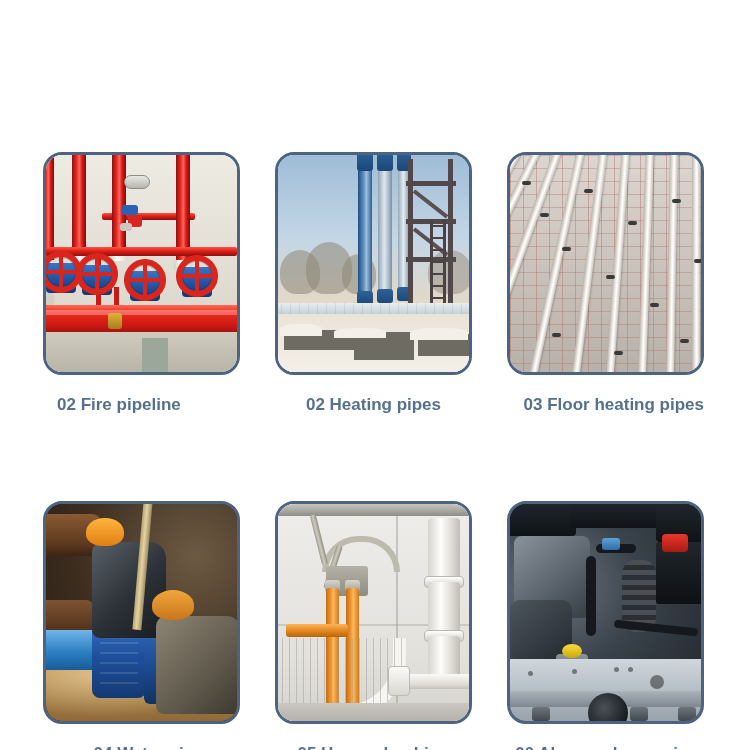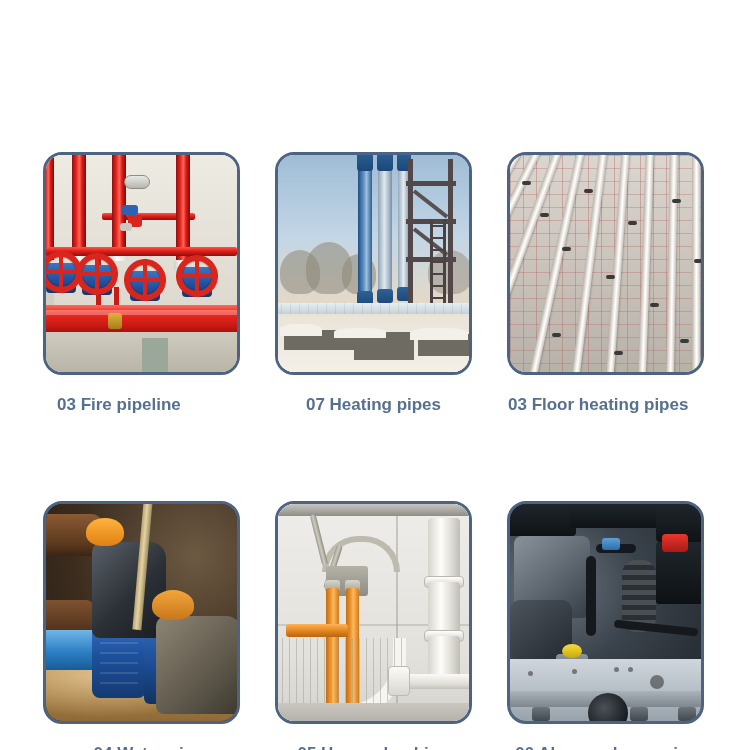--- a/index.html
+++ b/index.html
@@ -79,21 +79,21 @@
   .caption {
     margin-top: 19px;
     font-size: 17px;
     font-weight: bold;
     color: #56708f;
     line-height: 22px;
     white-space: nowrap;
   }
   .cell.c1 .caption { text-align: left;   padding-left: 14px; }
   .cell.c2 .caption { text-align: center; }
-  .cell.c3 .caption { text-align: left;   padding-left: 1px; }
+  .cell.c3 .caption { text-align: right;   padding-left: 1px; }
   .row2 .cell.c1 .caption { text-align: center; }
   .row2 .cell.c2 .caption { text-align: center; }
   .row2 .cell.c3 .caption { text-align: center; }
 
   
   .p1 { background: linear-gradient(180deg,#e8e5dd 0%,#e3e0d6 58%,#cfcbc0 100%); }
   .p1 .wall { position:absolute; inset:0;
     background:
       linear-gradient(90deg, rgba(0,0,0,.05) 0 4%, rgba(0,0,0,0) 4.5%),
       linear-gradient(180deg,#eeebe3,#ddd9cf 70%,#c8c4b8);
@@ -413,21 +413,21 @@
                 <span class="body"></span>
                 <span class="wheel"></span>
               </div>
             <div class="main"></div>
             <div class="lock"></div>
             <div class="base">
                 <span class="bar"></span>
               </div>
           </div>
         </div>
-        <div class="caption">03 Fire pipeline</div>
+        <div class="caption">02 Fire pipeline</div>
       </div>
 
       <div class="cell c2">
         <div class="card">
           <div class="photo p2">
             <div class="sky"></div>
             <div class="tree t1"></div>
               <div class="tree t2"></div>
             <div class="tree t3"></div>
               <div class="tree t4"></div>
@@ -469,21 +469,21 @@
             <div class="bigpipe"></div>
             <div class="ground"></div>
             <div class="shed s1"></div>
               <div class="shed s2"></div>
               <div class="shed s3"></div>
             <div class="snow n1"></div>
               <div class="snow n2"></div>
               <div class="snow n3"></div>
           </div>
         </div>
-        <div class="caption">07 Heating pipes</div>
+        <div class="caption">02 Heating pipes</div>
       </div>
 
       <div class="cell c3">
         <div class="card">
           <div class="photo p3">
             <div class="board"></div>
             <div class="pipe" style="left:8px;  transform:rotate(30deg); transform-origin:top center;"></div>
             <div class="pipe" style="left:26px; transform:rotate(26deg); transform-origin:top center;"></div>
             <div class="pipe" style="left:46px; transform:rotate(20deg); transform-origin:top center;"></div>
             <div class="pipe" style="left:68px; transform:rotate(12deg); transform-origin:top center;"></div>

